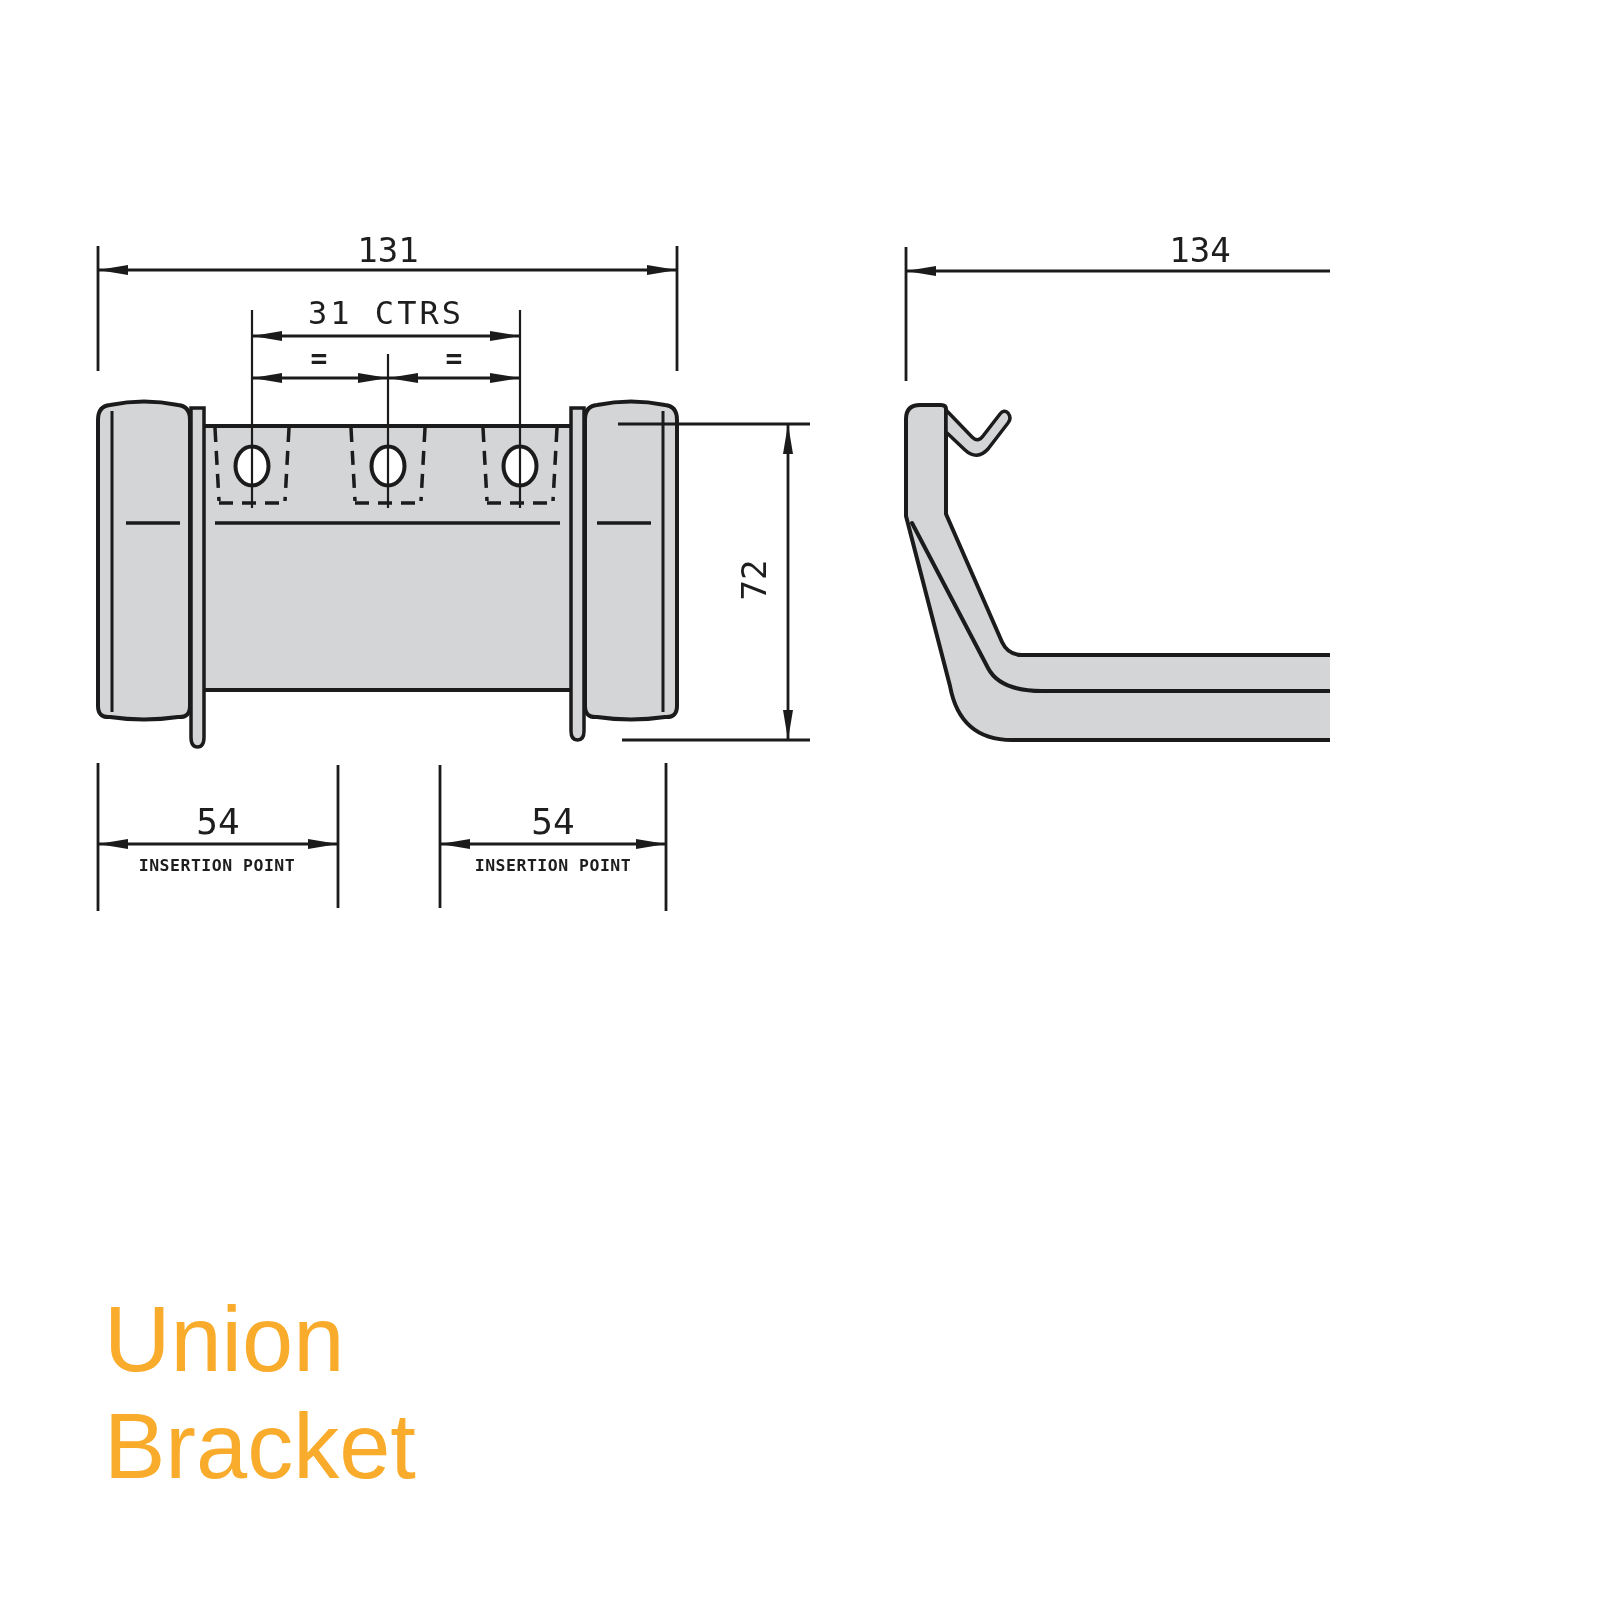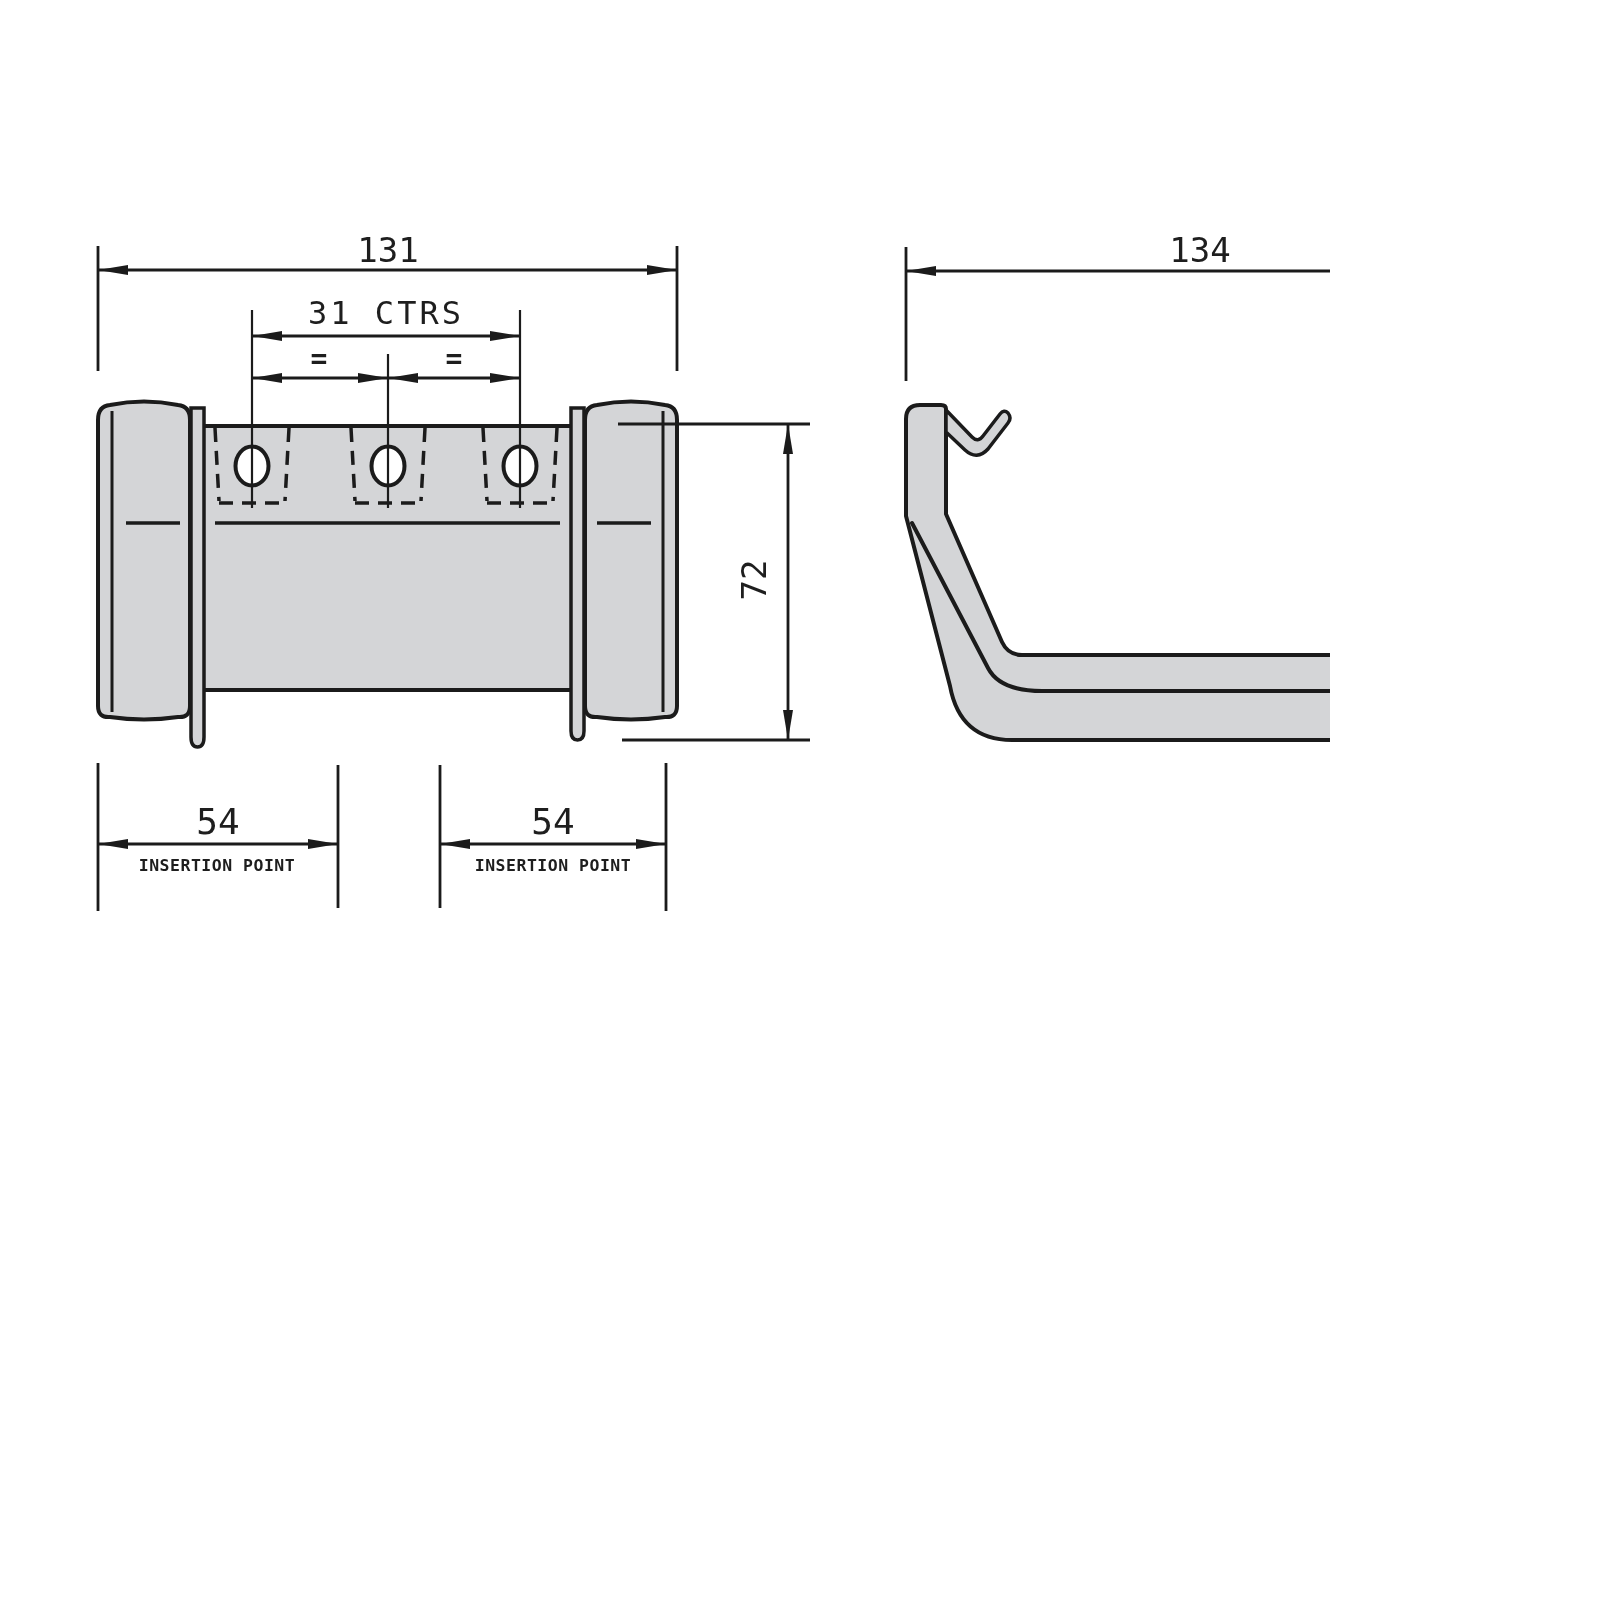--- a/index.html
+++ b/index.html
@@ -153,13 +153,17 @@
       <line x1="906" y1="229" x2="906" y2="363"></line>
       <line x1="1497" y1="229" x2="1497" y2="363"></line>
       <line x1="906" y1="253" x2="1497" y2="253"></line>
       <polygon points="906,253 936,248 936,258" fill="#1b1b1b" stroke="none"></polygon>
       <polygon points="1497,253 1467,248 1467,258" fill="#1b1b1b" stroke="none"></polygon>
       <text class="dim-text" x="1200" y="244" font-size="34" text-anchor="middle" stroke="none">134</text>
     </g>
   </g>
 </svg>
 
+<div class="title-block">
+  <div>Union</div>
+  <div>Bracket</div>
+</div>
 </div>
 
 </body></html>

